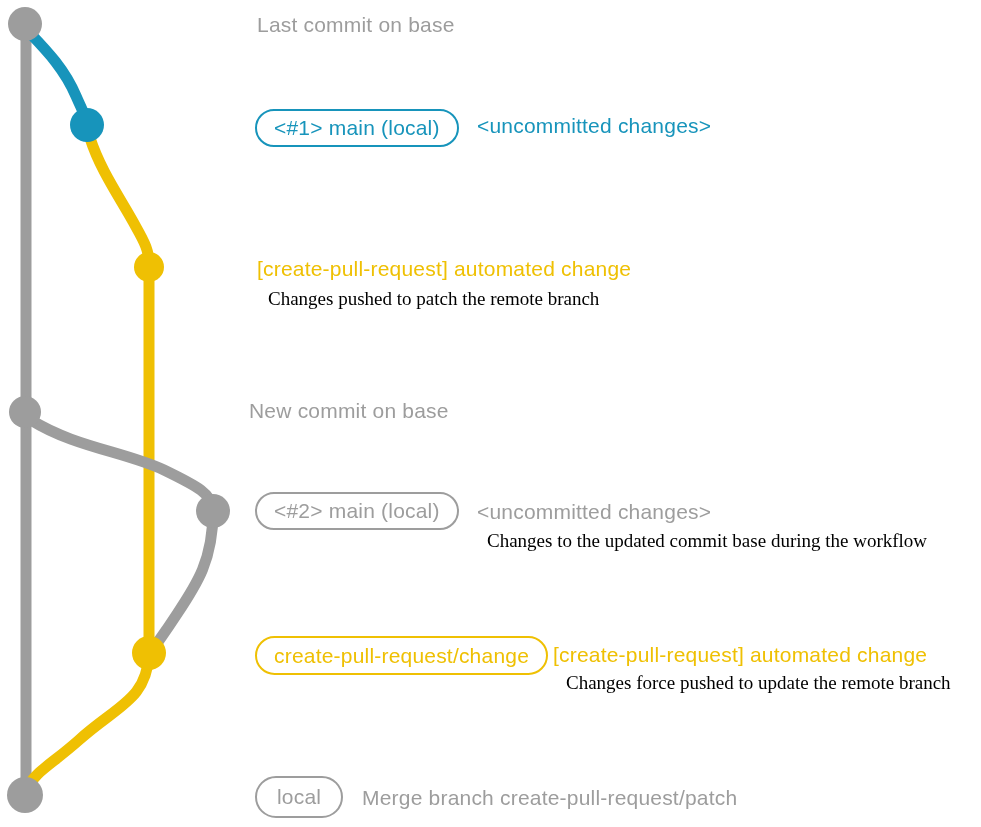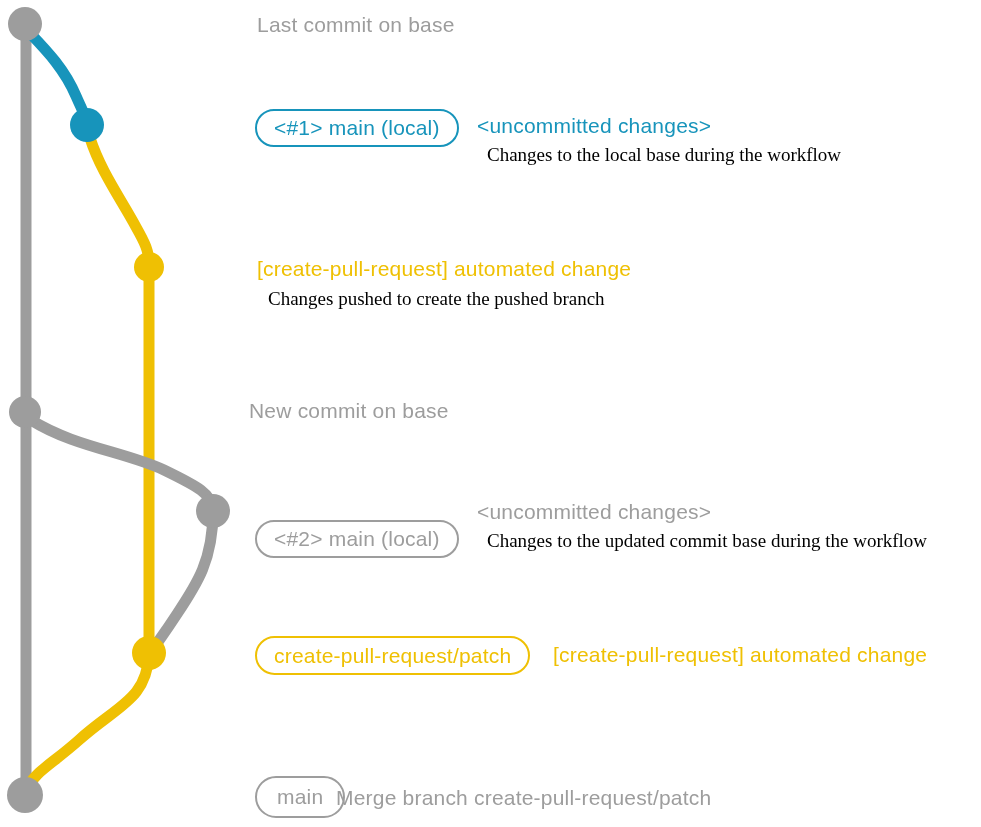--- a/index.html
+++ b/index.html
@@ -61,30 +61,30 @@
     <circle cx="25" cy="412" r="16" fill="var(--gray)"></circle>
     <circle cx="213" cy="511" r="17" fill="var(--gray)"></circle>
     <circle cx="149" cy="653" r="17" fill="var(--yellow)"></circle>
     <circle cx="25" cy="795" r="18" fill="var(--gray)"></circle>
   </svg>
 
   <div class="label gray" style="left:257px;top:13px">Last commit on base</div>
 
   <span class="badge teal" style="left:255px;top:109px">&lt;#1&gt; main (local)</span>
   <div class="label teal" style="left:477px;top:114px">&lt;uncommitted changes&gt;</div>
-  <div class="desc" style="left:487px;top:145px">Changes to the local base during the workflow</div>
 
   <div class="label yellow" style="left:257px;top:257px">[create-pull-request] automated change</div>
-  <div class="desc" style="left:268px;top:289px">Changes pushed to create the pushed branch</div>
+  <div class="desc" style="left:268px;top:289px">Changes pushed to patch the remote branch</div>
 
   <div class="label gray" style="left:249px;top:399px">New commit on base</div>
 
-  <span class="badge gray" style="left:255px;top:520px">&lt;#2&gt; main (local)</span>
+  <span class="badge gray" style="left:255px;top:492px">&lt;#2&gt; main (local)</span>
   <div class="label gray" style="left:477px;top:500px">&lt;uncommitted changes&gt;</div>
   <div class="desc" style="left:487px;top:531px">Changes to the updated commit base during the workflow</div>
 
-  <span class="badge yellow" style="left:255px;top:636px;height:39px">create-pull-request/patch</span>
+  <span class="badge yellow" style="left:255px;top:636px;height:39px">create-pull-request/change</span>
   <div class="label yellow" style="left:553px;top:643px">[create-pull-request] automated change</div>
+  <div class="desc" style="left:566px;top:673px">Changes force pushed to update the remote branch</div>
 
-  <span class="badge gray" style="left:255px;top:776px;height:42px;border-radius:21px;padding:0 20px">main</span>
-  <div class="label gray" style="left:336px;top:786px">Merge branch create-pull-request/patch</div>
+  <span class="badge gray" style="left:255px;top:776px;height:42px;border-radius:21px;padding:0 20px">local</span>
+  <div class="label gray" style="left:362px;top:786px">Merge branch create-pull-request/patch</div>
 
 </div>
 
 </body></html>

